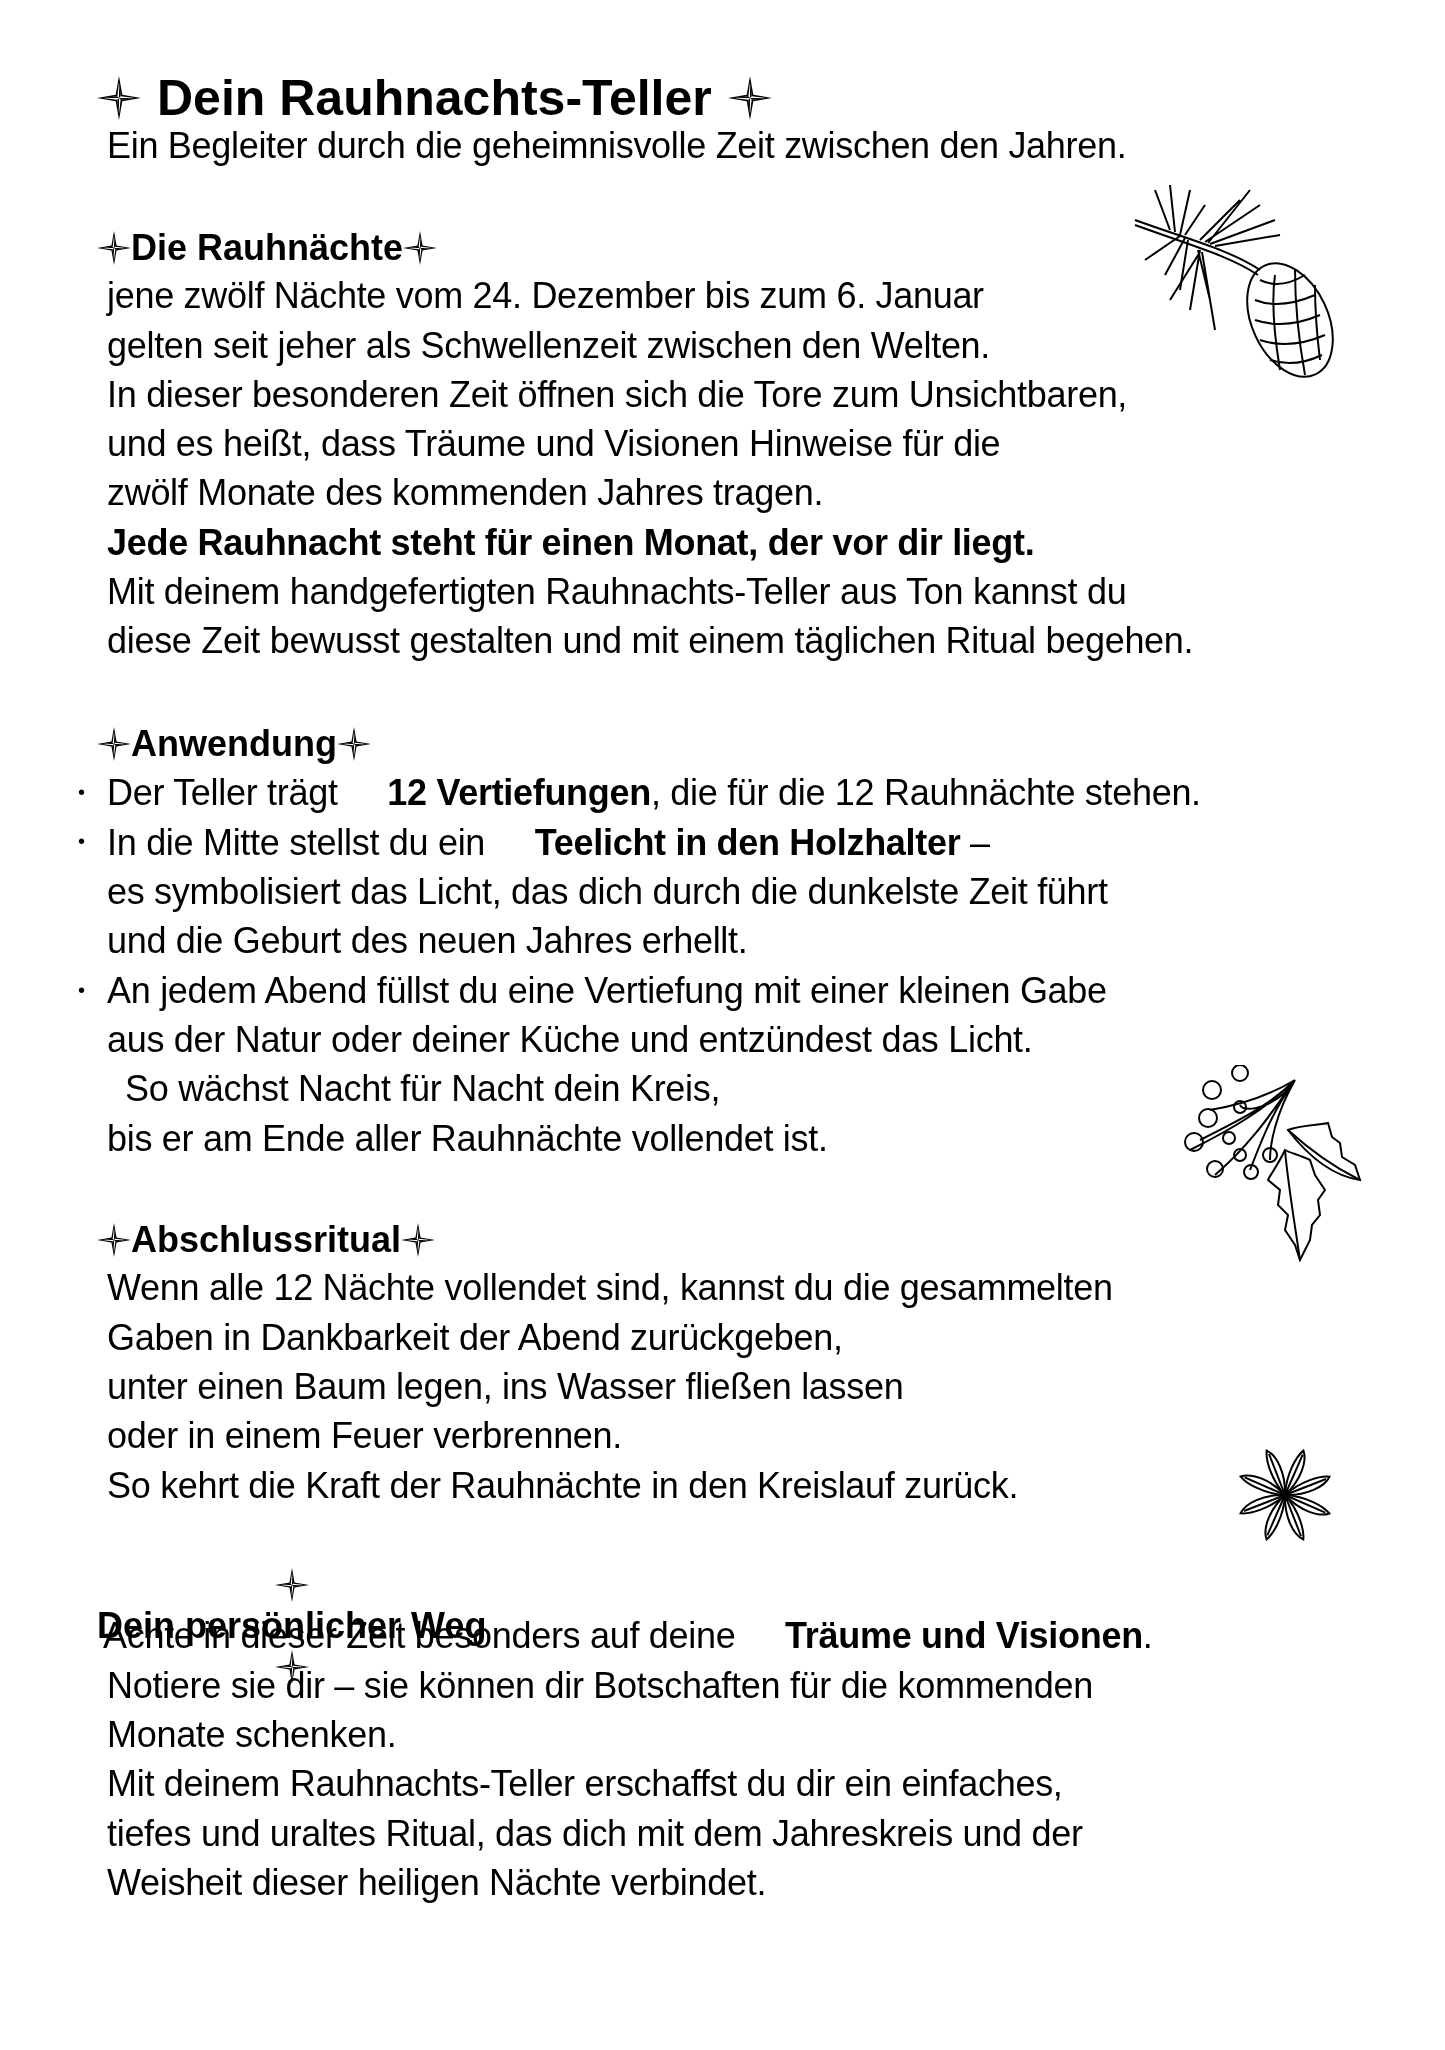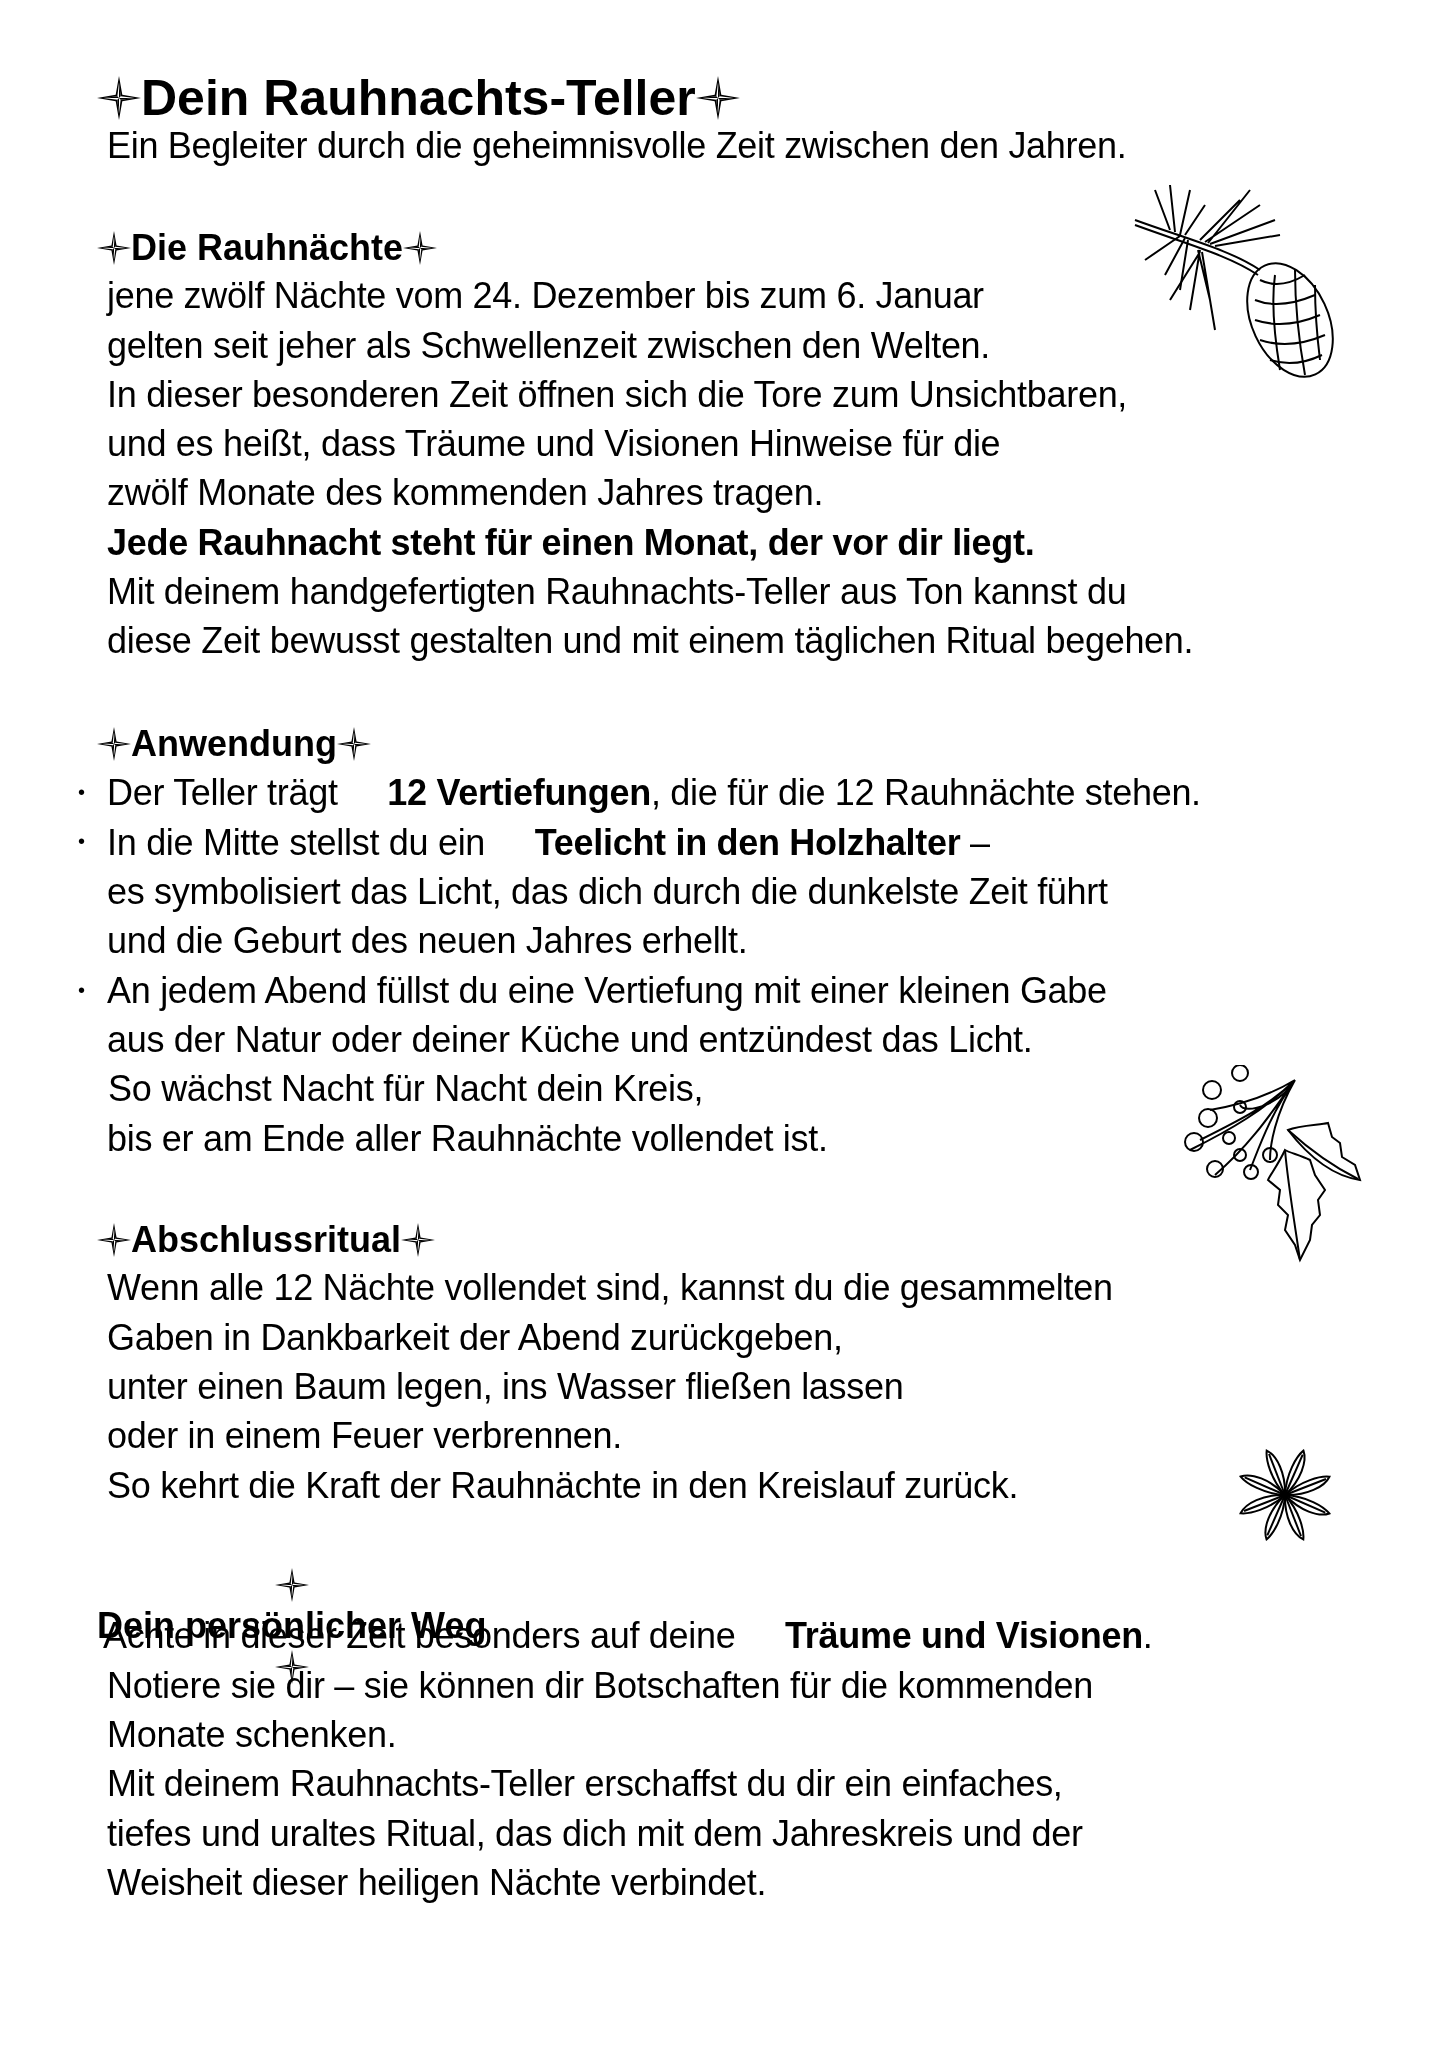--- a/index.html
+++ b/index.html
@@ -1,19 +1,19 @@
 <!DOCTYPE html>
 <html><head>
 <meta charset="utf-8">
 <style>
   html,body{margin:0;padding:0;background:#fff;}
   body{width:1445px;height:2050px;position:relative;overflow:hidden;
        font-family:"Liberation Sans",sans-serif;color:#000;}
   .line{position:absolute;white-space:nowrap;font-size:36px;line-height:44px;letter-spacing:-0.3px;}
-  .h1{position:absolute;font-weight:bold;font-size:50px;line-height:60px;white-space:nowrap;display:flex;align-items:center;}
+  .h1{position:absolute;font-weight:bold;font-size:50px;line-height:60px;white-space:nowrap;display:flex;align-items:center;gap:16px;}
   .h2{position:absolute;font-weight:bold;font-size:36px;line-height:44px;white-space:nowrap;display:flex;align-items:center;}
   .star{display:inline-block;}
   .bullet{position:absolute;font-size:20px;line-height:20px;}
   .deco{position:absolute;}
   b{font-weight:bold;margin-left:40px;}
 </style>
 </head>
 <body>
 
 <svg width="0" height="0" style="position:absolute">
@@ -82,21 +82,21 @@
 <div class="line" style="left:107px;top:771px;"><span>Der Teller trägt </span><b>12 Vertiefungen</b><span>, die für die 12 Rauhnächte stehen.</span></div>
 
 <div class="bullet" style="left:78px;top:831px;">•</div>
 <div class="line" style="left:107px;top:821px;"><span>In die Mitte stellst du ein </span><b>Teelicht in den Holzhalter</b><span> –</span></div>
 <div class="line" style="left:107px;top:870px;">es symbolisiert das Licht, das dich durch die dunkelste Zeit führt</div>
 <div class="line" style="left:107px;top:919px;">und die Geburt des neuen Jahres erhellt.</div>
 
 <div class="bullet" style="left:78px;top:980px;">•</div>
 <div class="line" style="left:107px;top:969px;"><span>An jedem Abend füllst du eine Vertiefung mit einer kleinen Gabe</span></div>
 <div class="line" style="left:107px;top:1018px;">aus der Natur oder deiner Küche und entzündest das Licht.</div>
-<div class="line" style="left:108px;top:1067px;">So wächst Nacht für Nacht dein Kreis,</div>
+<div class="line" style="left:125px;top:1067px;">So wächst Nacht für Nacht dein Kreis,</div>
 <div class="line" style="left:107px;top:1117px;">bis er am Ende aller Rauhnächte vollendet ist.</div>
 
 <svg class="deco" style="left:1170px;top:1065px;" width="200" height="200" viewBox="0 0 200 200">
   <g fill="none" stroke="#000" stroke-width="2">
     <path d="M125 15 C100 30 70 40 40 45 M125 15 C100 40 70 55 30 75 M125 15 C95 45 60 65 20 85 M125 15 C100 50 80 80 45 110 M125 15 C100 50 90 80 80 105 M125 15 C105 50 100 80 100 95 M125 15 C110 40 75 50 70 40"></path>
     <circle cx="70" cy="8" r="8"></circle>
       <circle cx="42" cy="25" r="9"></circle>
       <circle cx="70" cy="42" r="6"></circle>
     <circle cx="38" cy="53" r="9"></circle>
       <circle cx="24" cy="77" r="9"></circle>

